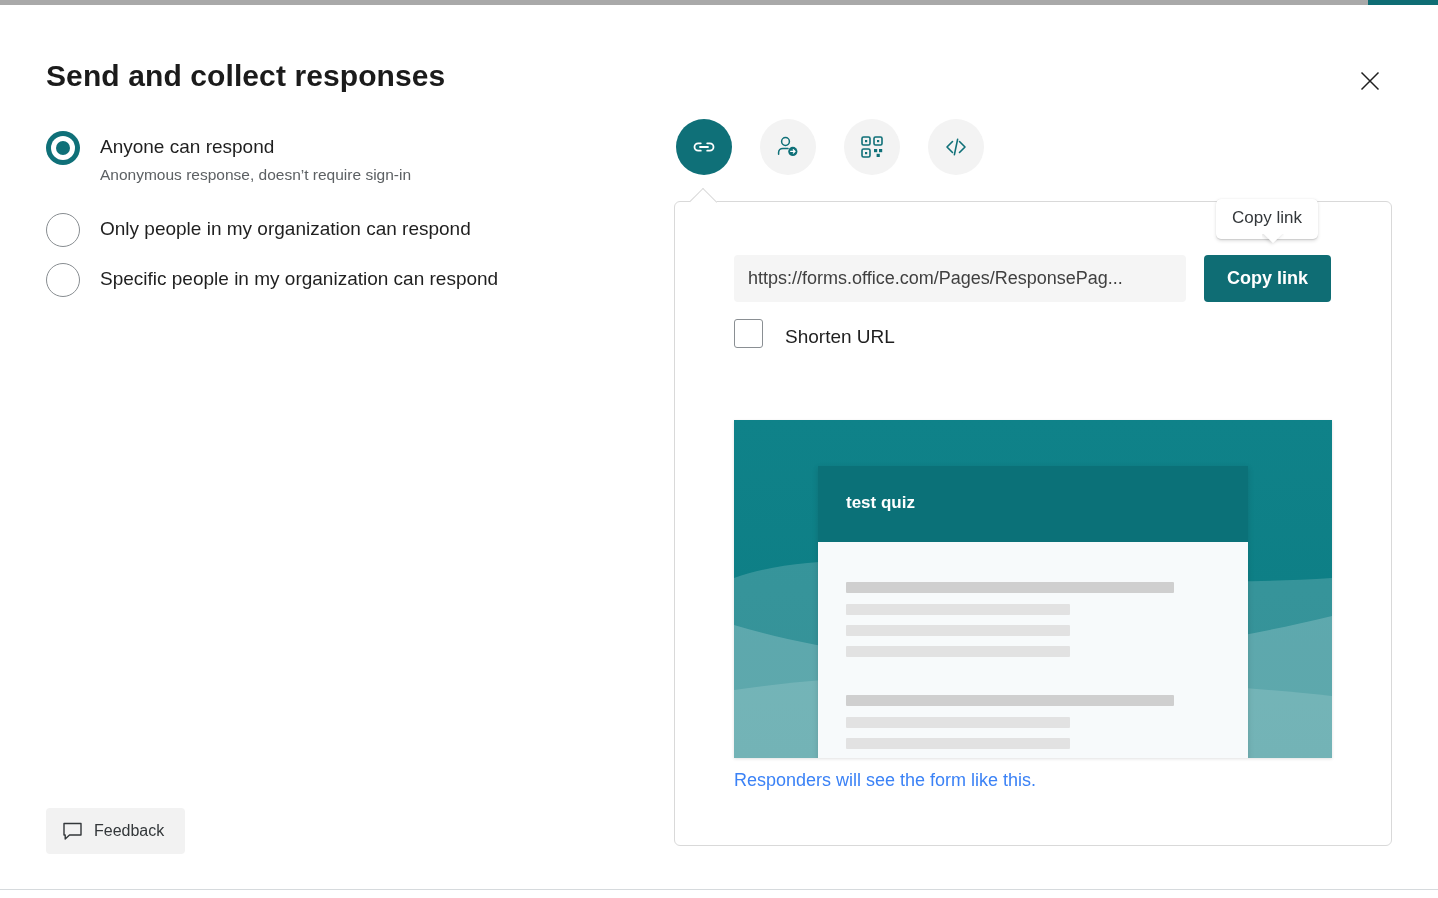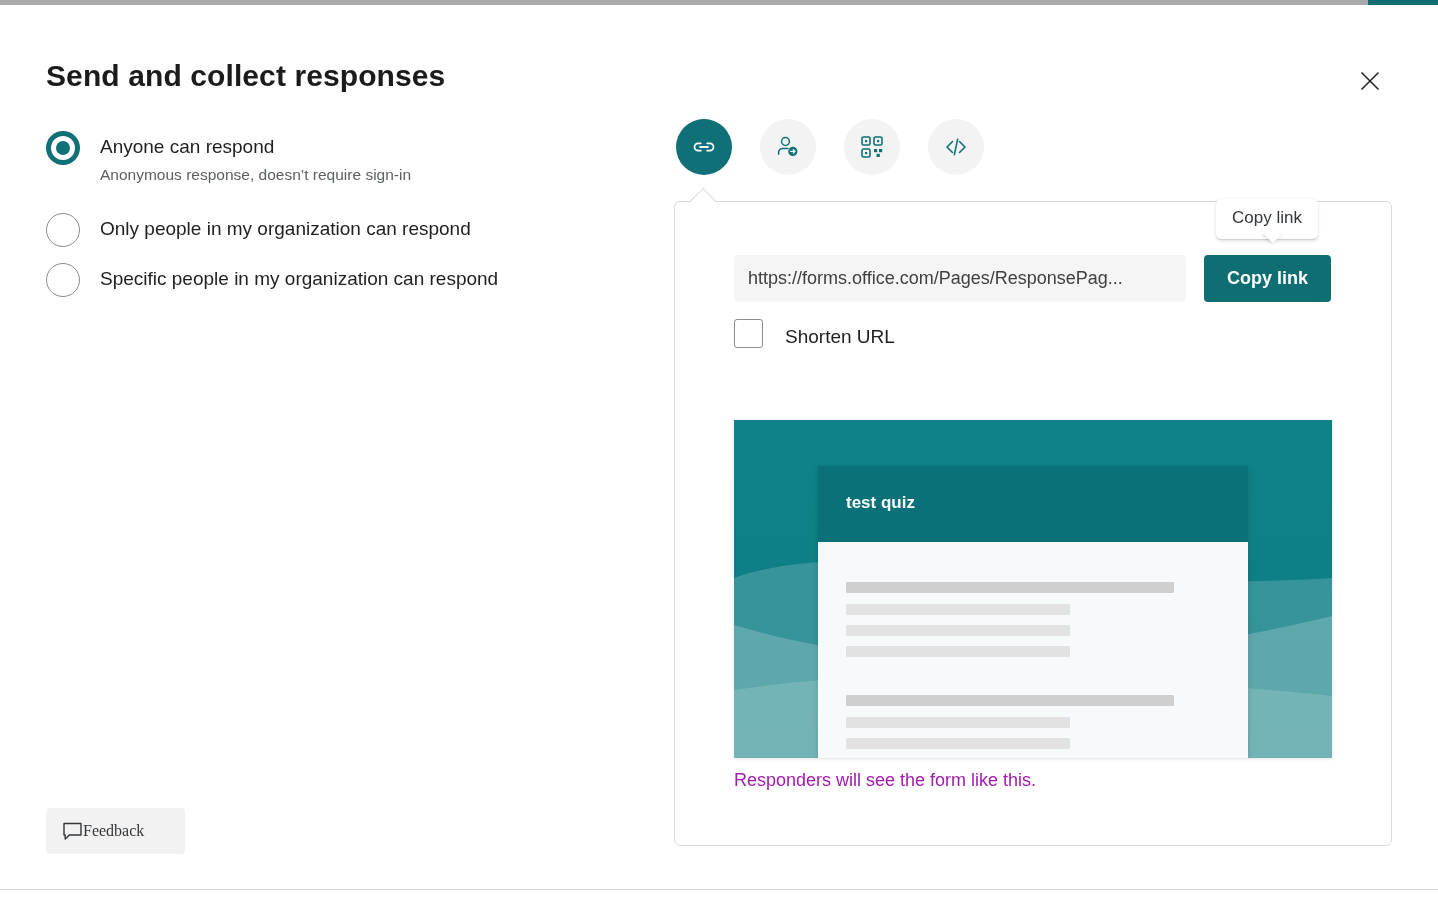--- a/index.html
+++ b/index.html
@@ -84,23 +84,23 @@
 
   .radio-text { margin-left: 20px; }
   .radio-label { font-size: 19px; color: #1f1f1f; line-height: 28px; }
   .radio-sub   { font-size: 15.5px; color: #5c6063; margin-top: 5px; }
 
   
   #feedback-button {
     position: absolute; left: 46px; top: 803px;
     height: 46px; width: 139px;
     background: #f2f2f2; border: none; border-radius: 4px;
-    display: flex; align-items: center; 
+    display: flex; align-items: center; gap: 11px;
     padding: 0 16px; cursor: pointer;
-    font-family: Liberation Serif, serif;
+    font-family: Liberation Sans, sans-serif;
     text-align: center;
   }
   #feedback-label { font-size: 16px; color: #33373a; }
 
   
   .tab-circle {
     position: absolute; top: 114px;
     width: 56px; height: 56px; border-radius: 50%;
     background: #f3f3f3; border: none; padding: 0;
     display: flex; align-items: center; justify-content: center;
@@ -206,21 +206,21 @@
   #preview-title {
     position: absolute; left: 28px; top: 27px;
     color: #ffffff; font-size: 17px;
   }
   .skel { position: absolute; height: 11px; border-radius: 1px; }
   .skel.dark  { background: #cfcfcf; }
   .skel.light { background: #e2e2e2; }
 
   #preview-caption {
     position: absolute; left: 734px; top: 765px;
-    font-size: 18px; color: #a21caf;
+    font-size: 18px; color: #3b82f6;
   }
 </style>
 </head>
 <body>
 
 <div id="top-strip">
   <div id="top-strip-accent"></div>
 </div>
 <div id="bottom-rule"></div>
 

